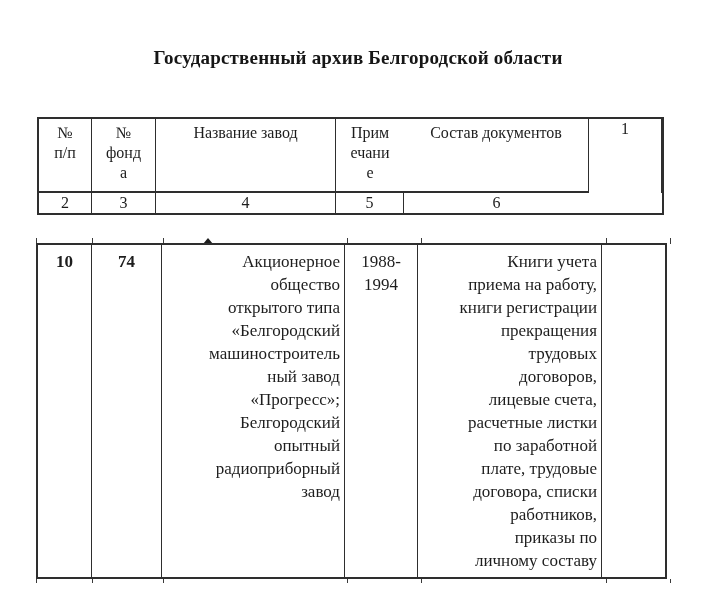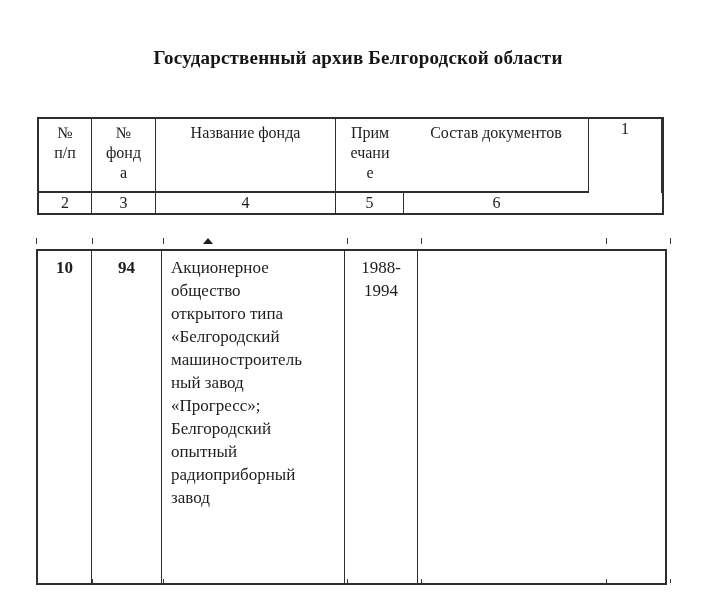--- a/index.html
+++ b/index.html
@@ -31,21 +31,21 @@
     border: 2px solid #2e2e2e;
   }
   
   .t-head {
     left: 37px; top: 117px;
     grid-template-columns: 53px 64px 180px 68px 185px 73px;
     grid-template-rows: 74px 20px;
   }
   
   .t-body {
-    left: 36px; top: 249px;
+    left: 36px; top: 243px;
     grid-template-columns: 54px 70px 183px 73px 184px 63px;
     grid-template-rows: 332px;
   }
 
   .cell {
     border-right: 1px solid #2e2e2e;
     box-sizing: border-box;
     overflow: hidden;
   }
   .cell.last { border-right: none; }
@@ -61,21 +61,21 @@
     font-size: 16px; line-height: 20px;
     text-align: center;
   }
   .bc {
     font-size: 17px; line-height: 23px;
     padding-top: 5px;
     text-align: center;
     white-space: pre-line;
   }
   .bc.left {
-    text-align: left;
+    text-align: right;
     padding-left: 9px; padding-right: 4px;
   }
   .bold { font-weight: bold; }
 
   
   .stub {
     position: absolute;
     width: 1px;
     background: #3a3a3a;
   }
@@ -98,21 +98,21 @@
 <div class="page">
 
   <div class="doc-title">Государственный архив Белгородской области</div>
 
   <div class="tbl t-head">
     <div class="cell hc">№
 п/п</div>
     <div class="cell hc">№
 фонд
 а</div>
-    <div class="cell hc">Название фонда</div>
+    <div class="cell hc">Название завод</div>
     <div class="cell hc last">Прим
 ечани
 е</div>
     <div class="cell hc">Состав документов</div>
 
     <div class="cell nc">1</div>
     <div class="cell nc">2</div>
     <div class="cell nc">3</div>
     <div class="cell nc">4</div>
     <div class="cell nc">5</div>
@@ -123,34 +123,48 @@
   <div class="stub top" style="left:92px"></div>
   <div class="stub top" style="left:163px"></div>
   <div class="stub top" style="left:347px"></div>
   <div class="stub top" style="left:421px"></div>
   <div class="stub top" style="left:606px"></div>
   <div class="stub top" style="left:670px"></div>
   <div class="artifact"></div>
 
   <div class="tbl t-body">
     <div class="cell bc bold">10</div>
-    <div class="cell bc bold">94</div>
+    <div class="cell bc bold">74</div>
     <div class="cell bc left">Акционерное
 общество
 открытого типа
 «Белгородский
 машиностроитель
 ный завод
 «Прогресс»;
 Белгородский
 опытный
 радиоприборный
 завод</div>
     <div class="cell bc">1988-
 1994</div>
+    <div class="cell bc left">Книги учета
+приема на работу,
+книги регистрации
+прекращения
+трудовых
+договоров,
+лицевые счета,
+расчетные листки
+по заработной
+плате, трудовые
+договора, списки
+работников,
+приказы по
+личному составу</div>
     <div class="cell bc last"></div>
   </div>
 
   <div class="stub bot" style="left:36px"></div>
   <div class="stub bot" style="left:92px"></div>
   <div class="stub bot" style="left:163px"></div>
   <div class="stub bot" style="left:347px"></div>
   <div class="stub bot" style="left:421px"></div>
   <div class="stub bot" style="left:606px"></div>
   <div class="stub bot" style="left:670px"></div>

